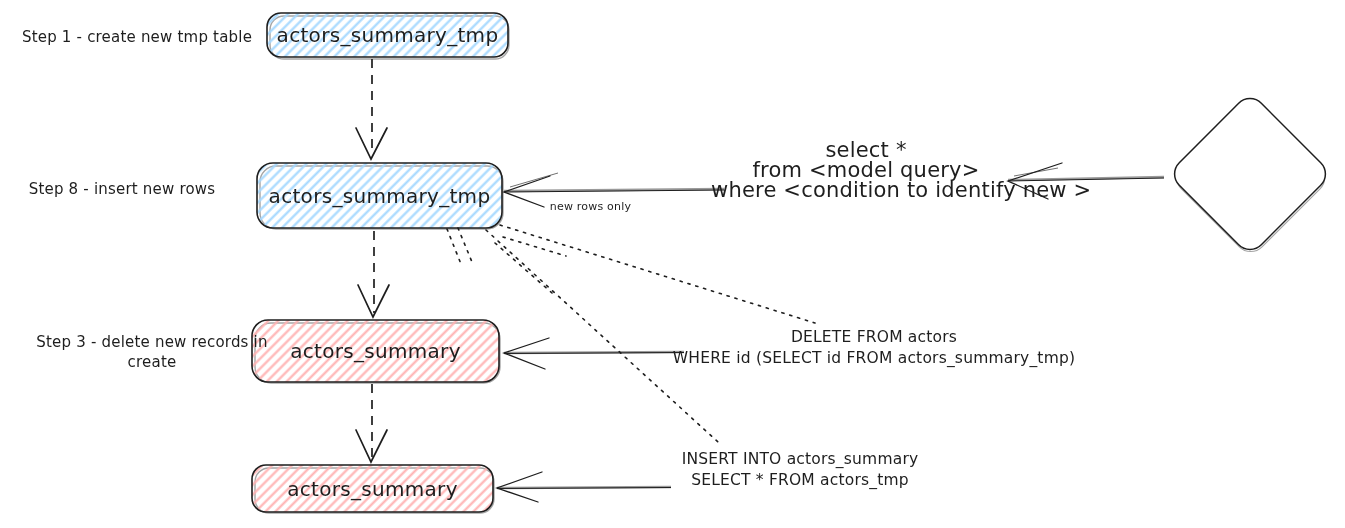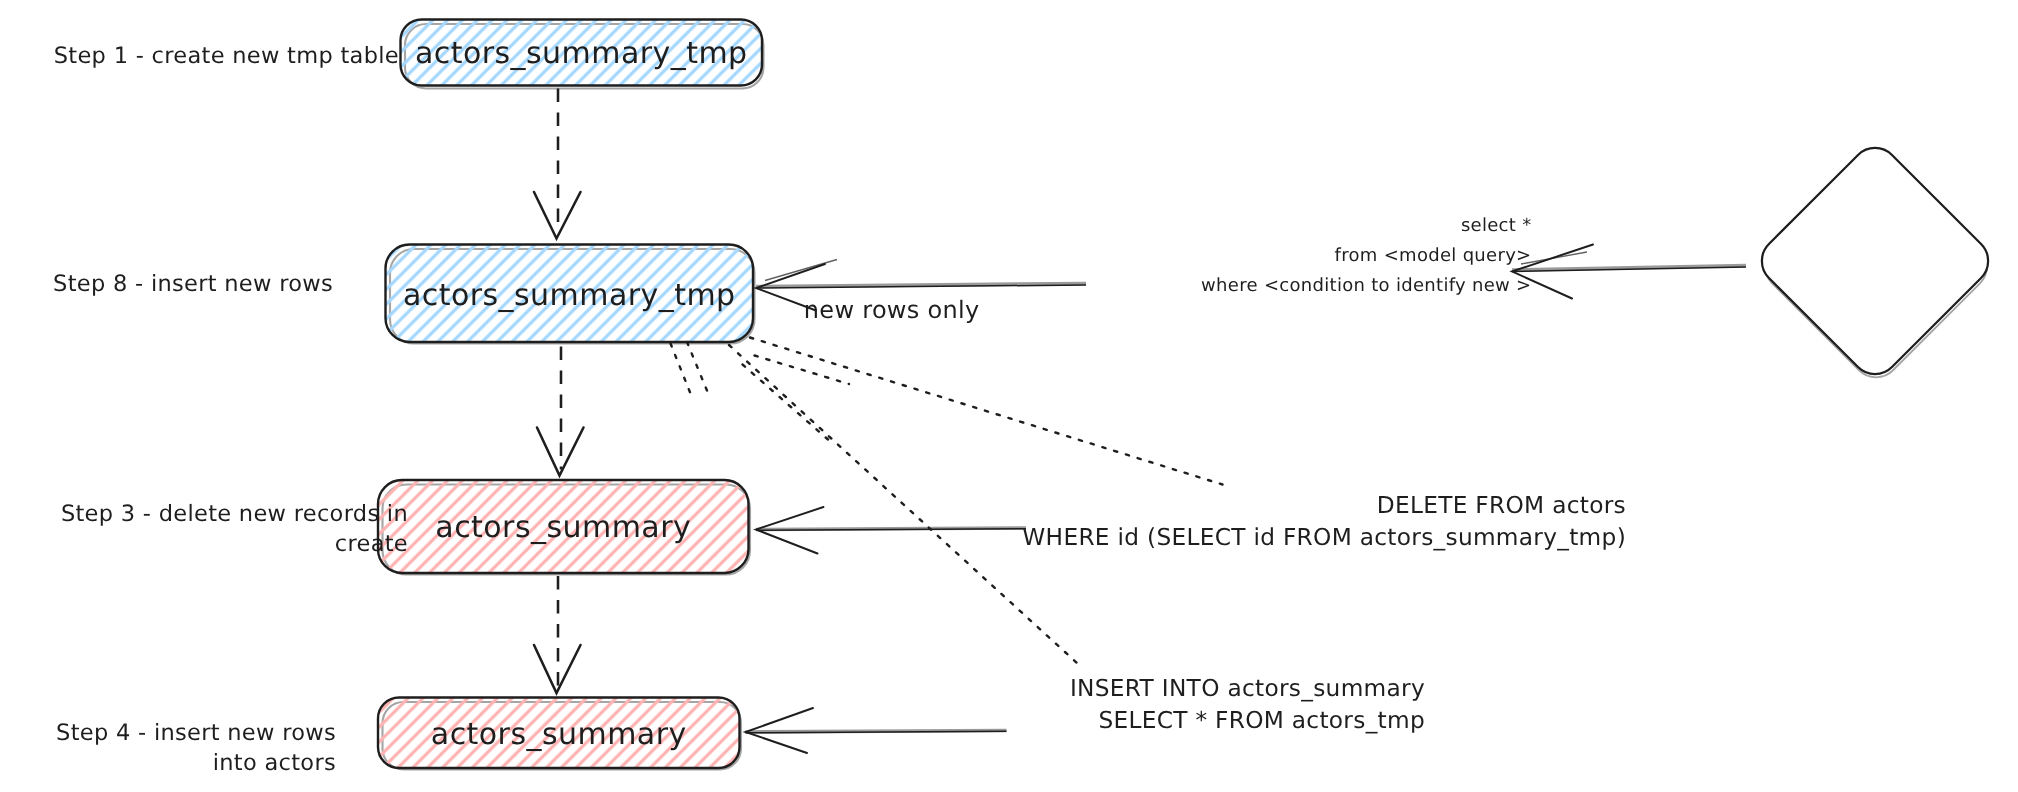--- a/index.html
+++ b/index.html
@@ -27,33 +27,33 @@
   .ink { stroke: var(--stroke); }
   .ink-soft { stroke: var(--stroke); opacity: 0.4; }
   .gray-line { stroke: #9a9a9a; }
   .hb-line { stroke: var(--blue-hatch); }
   .hr-line { stroke: var(--red-hatch); }
   .txt {
     position: absolute;
     color: var(--stroke);
     font-size: 15px;
     line-height: 20px;
-    text-align: right;
+    text-align: center;
     letter-spacing: 0.2px;
   }
   .txt div { white-space: nowrap; }
   .node-label {
     position: absolute;
     display: flex;
     align-items: center;
     justify-content: center;
     font-size: 20px;
     letter-spacing: 0.3px;
   }
-  .sql { font-size: 12px; line-height: 20px; }
+  .sql { font-size: 21px; line-height: 20px; }
   .sql2 { font-size: 15.5px; line-height: 21px; }
 </style>
 </head>
 <body>
 
 <div class="canvas">
 
   <svg class="layer" viewBox="0 0 1345 528">
     <defs>
       <pattern id="hatchBlue" patternUnits="userSpaceOnUse" width="7" height="7" patternTransform="rotate(-45)">
@@ -141,38 +141,34 @@
 
   <div class="txt" style="left:22px; top:179px; width:200px;">
     <div>Step 8 - insert new rows</div>
   </div>
 
   <div class="txt" style="left:4px; top:332px; width:240px;margin-left:28px;">
     <div>Step 3 - delete new records in</div>
     <div>create</div>
   </div>
 
-  <div class="txt" style="left:12px; top:478px; width:212px;">
-    <div>Step 4 - insert new rows</div>
-    <div>into actors</div>
-  </div>
 
   <div class="node-label" style="left:267px; top:13px; width:241px; height:44px;">actors_summary_tmp</div>
   <div class="node-label" style="left:257px; top:163px; width:245px; height:65px;">actors_summary_tmp</div>
   <div class="node-label" style="left:252px; top:320px; width:247px; height:62px;">actors_summary</div>
   <div class="node-label" style="left:252px; top:465px; width:241px; height:47px;">actors_summary</div>
 
 
   <div class="txt sql" style="left:711px; top:140px; width:310px;">
     <div>select *</div>
     <div>from &lt;model query&gt;</div>
     <div>where &lt;condition to identify new &gt;</div>
   </div>
 
-  <div class="txt" style="left:528px; top:197px; width:125px; font-size:16px;">new rows only</div>
+  <div class="txt" style="left:528px; top:197px; width:125px; font-size:11px;">new rows only</div>
 
   <div class="txt sql2" style="left:650px; top:449px; width:300px;">
     <div>INSERT INTO actors_summary</div>
     <div>SELECT * FROM actors_tmp</div>
   </div>
 
   <div class="txt sql2" style="left:664px; top:327px; width:420px;">
     <div>DELETE FROM actors</div>
     <div>WHERE id (SELECT id FROM actors_summary_tmp)</div>
   </div>

